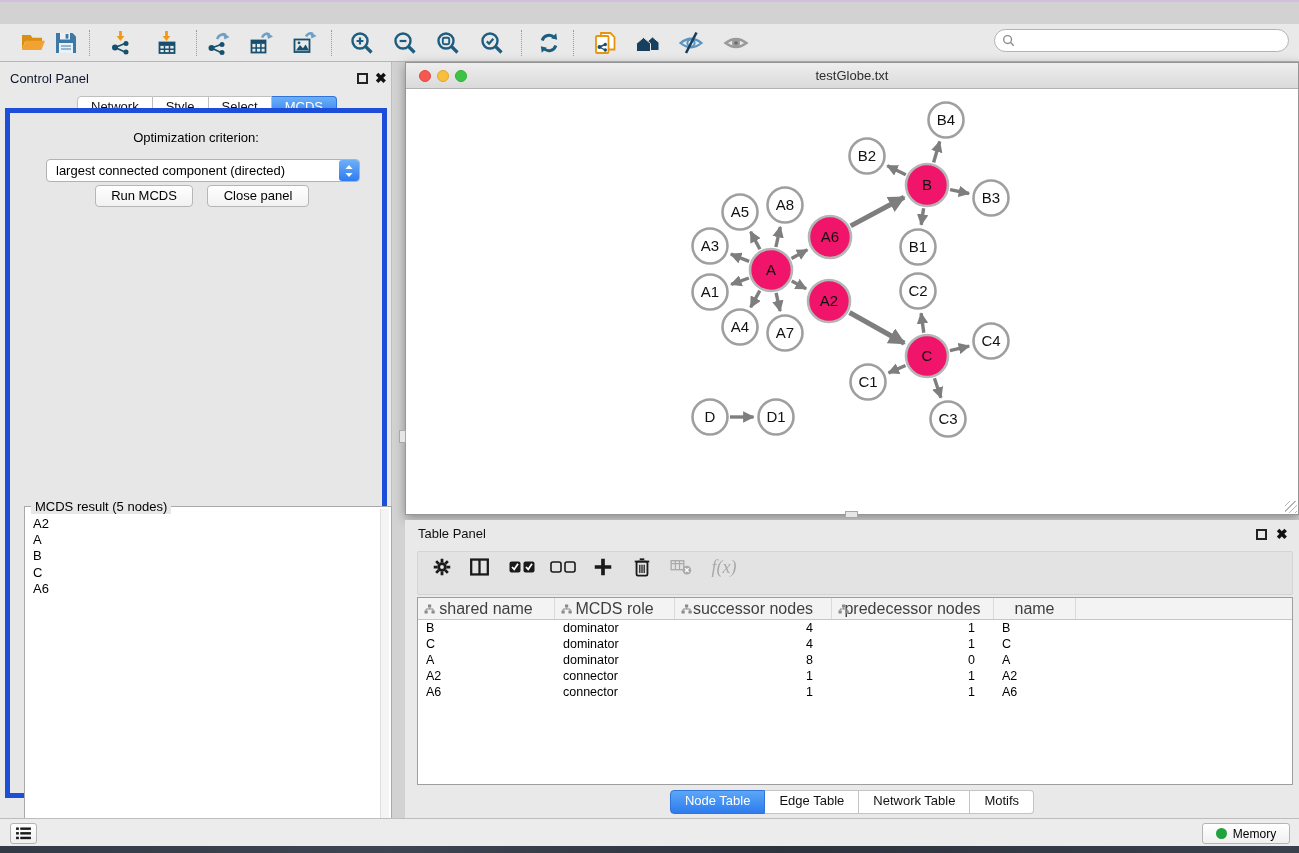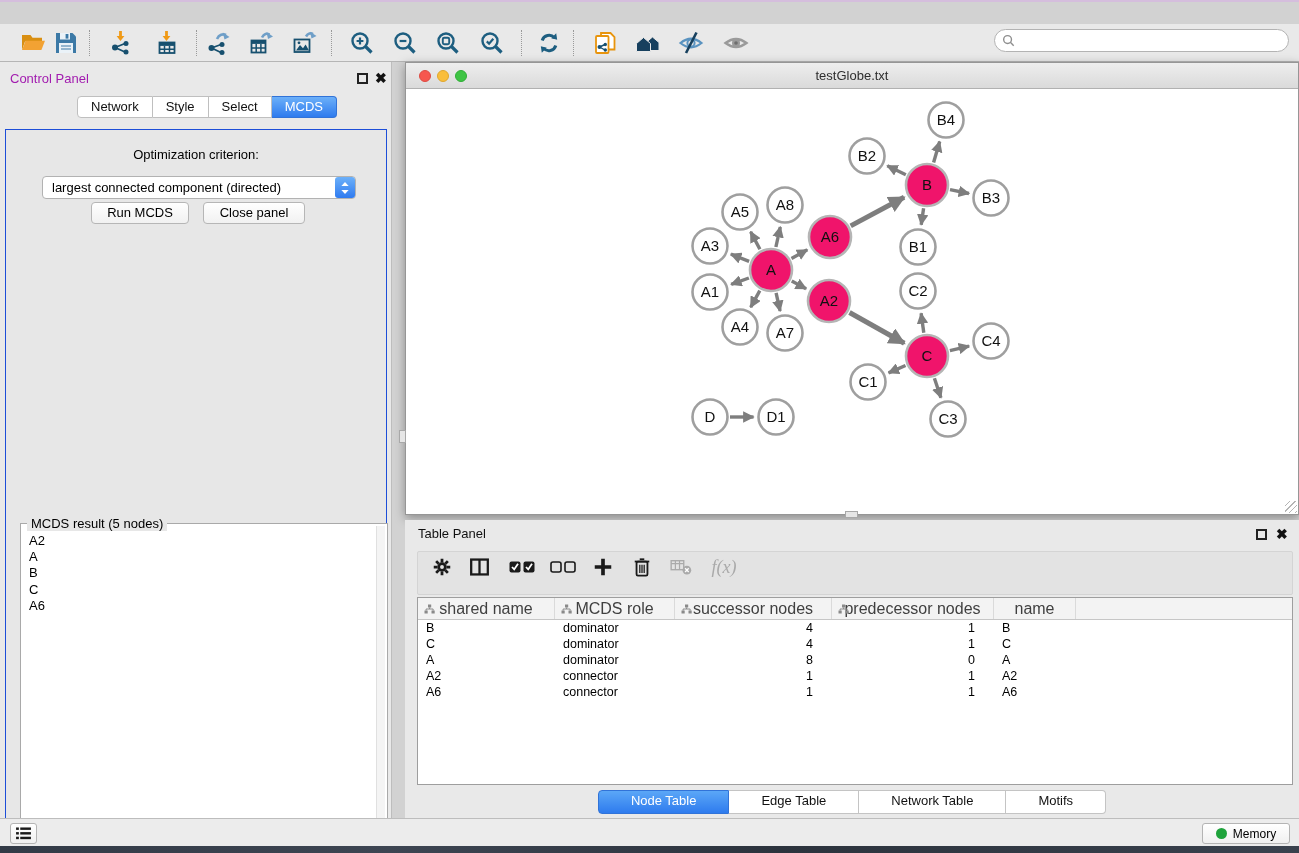--- a/index.html
+++ b/index.html
@@ -21,30 +21,30 @@
   
   #toolbar { left:0; top:24px; width:1299px; height:38px; background:#e9e9e9; border-bottom:1px solid #b5b5b5; }
   .tbtn { top:3px; width:36px; height:32px; display:flex; align-items:center; justify-content:center; }
   .tsep { top:6px; width:1px; height:26px; border-left:1px dotted #9a9a9a; }
   #search-field { right:10px; top:5px; width:295px; height:23px; background:#fff; border:1px solid #b3b3b3;
                   border-radius:12px; display:flex; align-items:center; padding-left:7px; }
   #search-field input { border:none; outline:none; width:250px; font-size:12px; background:transparent; }
 
   
   #control-panel { left:0; top:62px; width:392px; height:756px; background:#e9e9e9; border-right:1px solid #bdbdbd; }
-  #cp-title { left:10px; top:9px; font-size:13px; color:#a21caf; }
+  #cp-title { left:10px; top:9px; font-size:13px; color:#0f172a; }
   .panel-float { width:11px; height:11px; border:2px solid #222; background:transparent; }
   .panel-close { font-size:14px; font-weight:bold; color:#111; line-height:11px; }
   #cp-tabs { left:77px; top:34px; height:22px; display:flex; }
   .cp-tab { background:#fff; border:1px solid #bfbfbf; border-left:none; padding:0 13px; line-height:20px;
             font-size:13px; color:#111; }
   .cp-tab:first-child { border-left:1px solid #bfbfbf; border-radius:4px 0 0 4px; }
   .cp-tab:last-child { border-radius:0 4px 4px 0; }
   .cp-tab.active { background:linear-gradient(#6cb0f9,#2e7bee); border-color:#3173d8; color:#fff; }
-  #cp-inner { left:5px; top:67px; width:382px; height:690px; background:#e7e7e7; border:1px solid #1d4ed8; }
+  #cp-inner { left:5px; top:46px; width:382px; height:690px; background:#e7e7e7; border:5px solid #1d4ed8; }
   #opt-label { width:100%; top:17px; text-align:center; color:#000; }
   #opt-select { left:36px; top:38px; width:314px; height:23px; background:#fff; border:1px solid #b2b2b2;
                 border-radius:4px; display:flex; align-items:center;margin-top:8px; }
   #opt-select .val { padding-left:9px; font-size:13px; color:#000; flex:1; }
   #opt-stepper { width:20px; height:21px; border-radius:3px; background:linear-gradient(#6cb0f9,#2f7bf0);
                  margin-right:0px; display:flex; flex-direction:column; align-items:center; justify-content:center; }
   .mac-btn { background:linear-gradient(#ffffff,#f1f1f1); border:1px solid #b6b6b6; border-radius:4px;
              height:22px; font-size:13px; color:#000; text-align:center; line-height:20px; }
   #run-btn { left:85px; top:72px; width:98px; }
   #closep-btn { left:197px; top:72px; width:102px; }
@@ -74,21 +74,21 @@
   #node-table { left:12px; top:77px; width:876px; height:188px; background:#fff; border:1px solid #9e9e9e; }
   #tbl-header { display:flex; height:22px; background:#f3f3f3; border-bottom:1px solid #c6c6c6; }
   .hcell { position:relative; display:flex; align-items:center; justify-content:center; font-size:16px;
            color:#404040; border-right:1px solid #dadada; }
   .hcell .hicon { position:absolute; left:6px; top:6px; }
   .trow { display:flex; height:16px; font-size:12.5px; color:#000; }
   .tcell { padding:0 8px; line-height:16px; white-space:nowrap; overflow:hidden; }
   .tcell.num { text-align:right; padding-right:19px; }
   #bottom-tabs { left:0; top:270px; width:894px; display:flex; justify-content:center; }
   .seg-tab { background:#fff; border:1px solid #c4c4c4; border-left:none; height:24px; line-height:19px;
-             padding:0 32px; font-size:13px; color:#111; }
+             padding:0 14px; font-size:13px; color:#111; }
   .seg-tab:first-child { border-left:1px solid #c4c4c4; border-radius:4px 0 0 4px; }
   .seg-tab:last-child { border-radius:0 4px 4px 0; }
   .seg-tab.active { background:linear-gradient(#5ba7f7,#2e7bee); border-color:#3173d8; color:#fff; }
 
   
   #status-bar { left:0; top:818px; width:1299px; height:28px; background:#ececec; border-top:1px solid #bdbdbd; }
   #list-btn { left:10px; top:4px; width:27px; height:21px; background:linear-gradient(#fff,#f0f0f0);
               border:1px solid #b4b4b4; border-radius:3px; display:flex; align-items:center; justify-content:center; }
   #memory-btn { right:9px; top:4px; width:88px; height:21px; background:linear-gradient(#fff,#f0f0f0);
                 border:1px solid #b4b4b4; border-radius:3px; display:flex; align-items:center;

